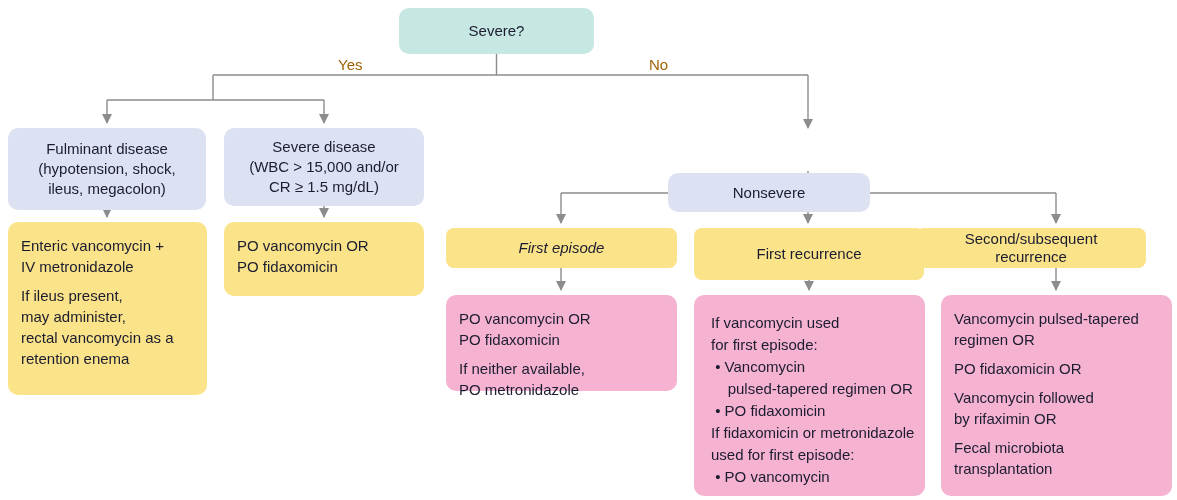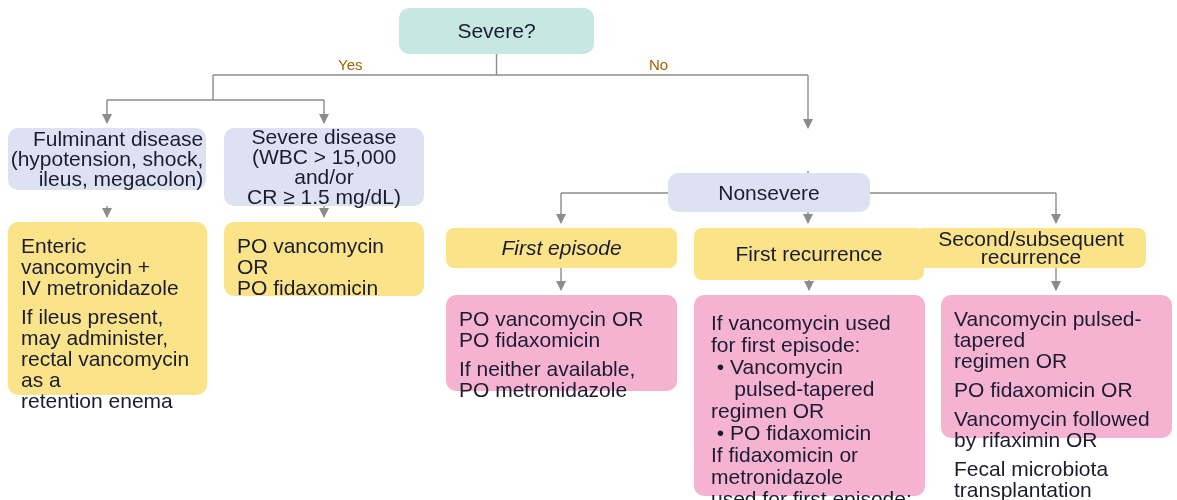--- a/index.html
+++ b/index.html
@@ -9,21 +9,21 @@
     height:500px;
     background:#ffffff;
     font-family:"Liberation Sans", sans-serif;
     color:#1b1c30;
     overflow:hidden;
   }
   #wires{position:absolute;left:0;top:0;z-index:0;}
   .box{
     position:absolute;
     border-radius:10px;
-    font-size:21px;
+    font-size:15px;
     z-index:1;
     box-sizing:border-box;
   }
   .center{
     display:flex;
     align-items:center;
     justify-content:center;
     text-align:center;
   }
   .center span{white-space:pre-wrap;line-height:20px;}
@@ -72,21 +72,21 @@
     </g>
   </svg>
 
   <div class="edge-label" style="left:338px;top:56px;">Yes</div>
   <div class="edge-label" style="left:649px;top:56px;">No</div>
 
   <div class="box root-box center" style="left:399px;top:8px;width:195px;height:46px;">
     <span>Severe?</span>
   </div>
 
-  <div class="box cat-box center" style="left:8px;top:128px;width:198px;height:62px;text-align:right;">
+  <div class="box cat-box center" style="left:8px;top:128px;width:198px;height:82px;">
     <span>Fulminant disease
 (hypotension, shock,
 ileus, megacolon)</span>
   </div>
 
   <div class="box cat-box center" style="left:224px;top:128px;width:200px;height:78px;">
     <span>Severe disease
 (WBC &gt; 15,000 and/or
 CR ≥ 1.5 mg/dL)</span>
   </div>
@@ -133,21 +133,21 @@
     <p>If vancomycin used
 for first episode:
  • Vancomycin
     pulsed-tapered regimen OR
  • PO fidaxomicin
 If fidaxomicin or metronidazole
 used for first episode:
  • PO vancomycin</p>
   </div>
 
-  <div class="box pink-box leftpad" style="left:941px;top:295px;width:231px;height:143px;">
+  <div class="box pink-box leftpad" style="left:941px;top:295px;width:231px;height:201px;">
     <p>Vancomycin pulsed-tapered
 regimen OR</p>
     <p>PO fidaxomicin OR</p>
     <p>Vancomycin followed
 by rifaximin OR</p>
     <p>Fecal microbiota
 transplantation</p>
   </div>
 
 </div>

